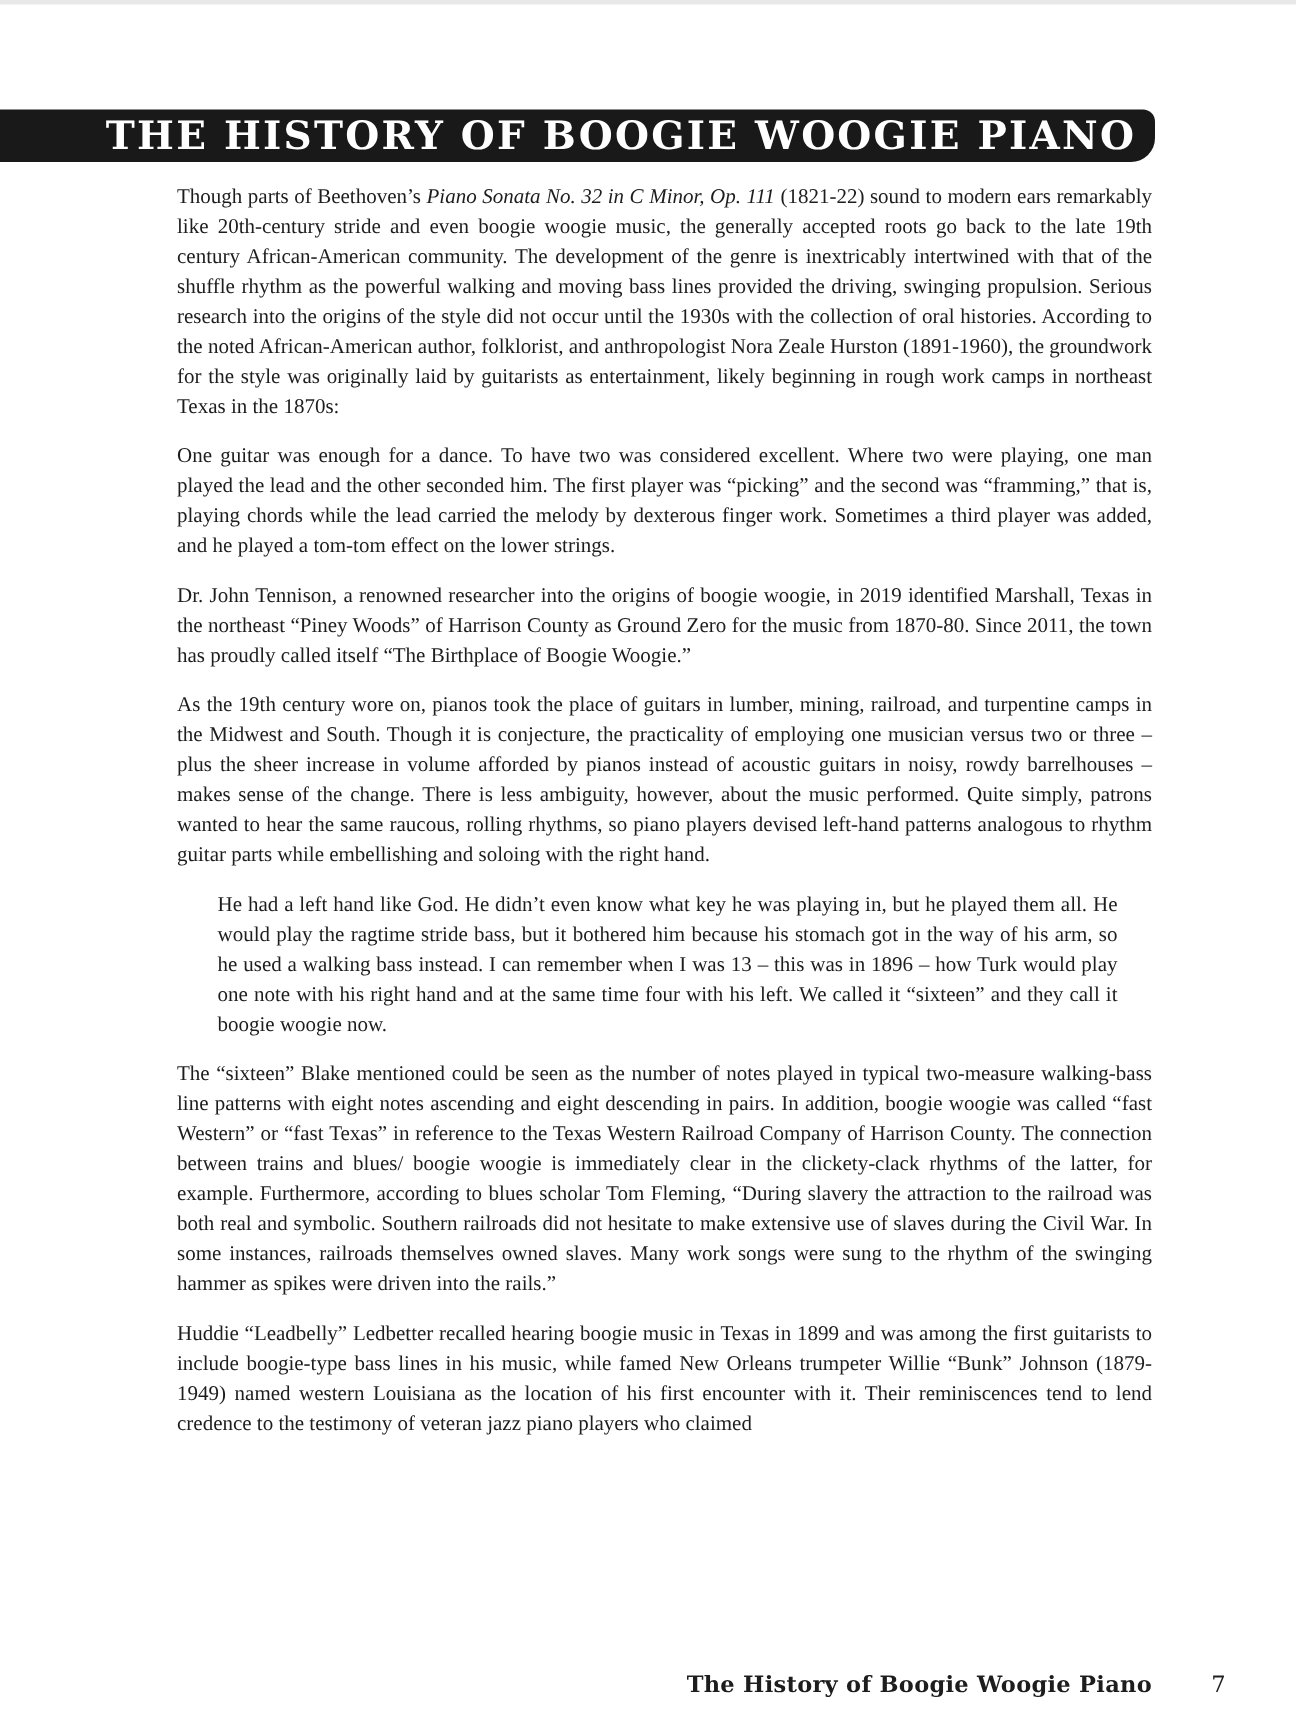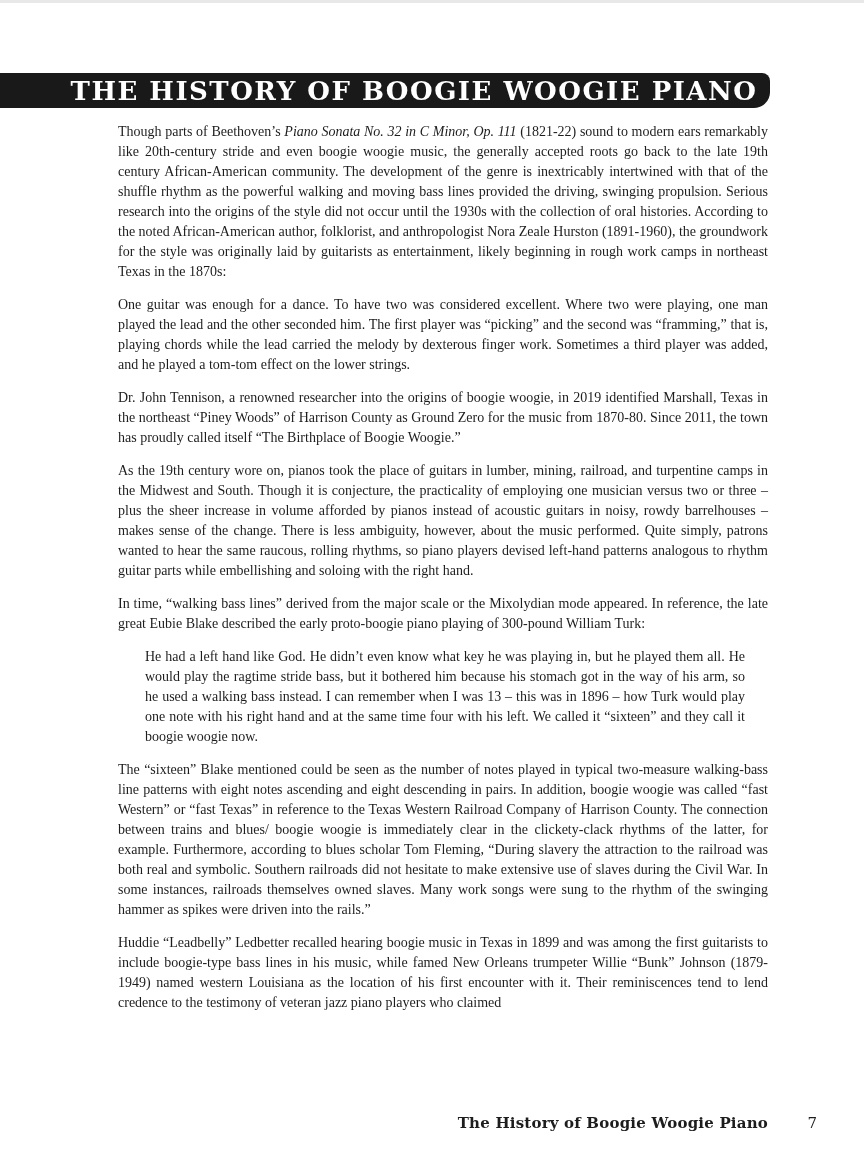--- a/index.html
+++ b/index.html
@@ -80,21 +80,20 @@
 
   <div class="article">
     <p><span>Though parts of Beethoven’s </span><i>Piano Sonata No. 32 in C Minor, Op. 111</i><span> (1821-22) sound to modern ears remarkably like 20th-century stride and even boogie woogie music, the generally accepted roots go back to the late 19th century African-American community. The development of the genre is inextricably intertwined with that of the shuffle rhythm as the powerful walking and moving bass lines provided the driving, swinging propulsion. Serious research into the origins of the style did not occur until the 1930s with the collection of oral histories. According to the noted African-American author, folklorist, and anthropologist Nora Zeale Hurston (1891-1960), the groundwork for the style was originally laid by guitarists as entertainment, likely beginning in rough work camps in northeast Texas in the 1870s:</span></p>
 
     <p>One guitar was enough for a dance. To have two was considered excellent. Where two were playing, one man played the lead and the other seconded him. The first player was “picking” and the second was “framming,” that is, playing chords while the lead carried the melody by dexterous finger work. Sometimes a third player was added, and he played a tom-tom effect on the lower strings.</p>
 
     <p>Dr. John Tennison, a renowned researcher into the origins of boogie woogie, in 2019 identified Marshall, Texas in the northeast “Piney Woods” of Harrison County as Ground Zero for the music from 1870-80. Since 2011, the town has proudly called itself “The Birthplace of Boogie Woogie.”</p>
 
     <p>As the 19th century wore on, pianos took the place of guitars in lumber, mining, railroad, and turpentine camps in the Midwest and South. Though it is conjecture, the practicality of employing one musician versus two or three – plus the sheer increase in volume afforded by pianos instead of acoustic guitars in noisy, rowdy barrelhouses – makes sense of the change. There is less ambiguity, however, about the music performed. Quite simply, patrons wanted to hear the same raucous, rolling rhythms, so piano players devised left-hand patterns analogous to rhythm guitar parts while embellishing and soloing with the right hand.</p>
 
-    <p>In time, “walking bass lines” derived from the major scale or the Mixolydian mode appeared. In reference, the late great Eubie Blake described the early proto-boogie piano playing of 300-pound William Turk:</p>
 
     <p class="pull-quote">He had a left hand like God. He didn’t even know what key he was playing in, but he played them all. He would play the ragtime stride bass, but it bothered him because his stomach got in the way of his arm, so he used a walking bass instead. I can remember when I was 13 – this was in 1896 – how Turk would play one note with his right hand and at the same time four with his left. We called it “sixteen” and they call it boogie woogie now.</p>
 
     <p>The “sixteen” Blake mentioned could be seen as the number of notes played in typical two-measure walking-bass line patterns with eight notes ascending and eight descending in pairs. In addition, boogie woogie was called “fast Western” or “fast Texas” in reference to the Texas Western Railroad Company of Harrison County. The connection between trains and blues/ boogie woogie is immediately clear in the clickety-clack rhythms of the latter, for example. Furthermore, according to blues scholar Tom Fleming, “During slavery the attraction to the railroad was both real and symbolic. Southern railroads did not hesitate to make extensive use of slaves during the Civil War. In some instances, railroads themselves owned slaves. Many work songs were sung to the rhythm of the swinging hammer as spikes were driven into the rails.”</p>
 
     <p>Huddie “Leadbelly” Ledbetter recalled hearing boogie music in Texas in 1899 and was among the first guitarists to include boogie-type bass lines in his music, while famed New Orleans trumpeter Willie “Bunk” Johnson (1879-1949) named western Louisiana as the location of his first encounter with it. Their reminiscences tend to lend credence to the testimony of veteran jazz piano players who claimed</p>
   </div>
 
   <div class="footer">
     <span class="footer-title">The History of Boogie Woogie Piano</span>

